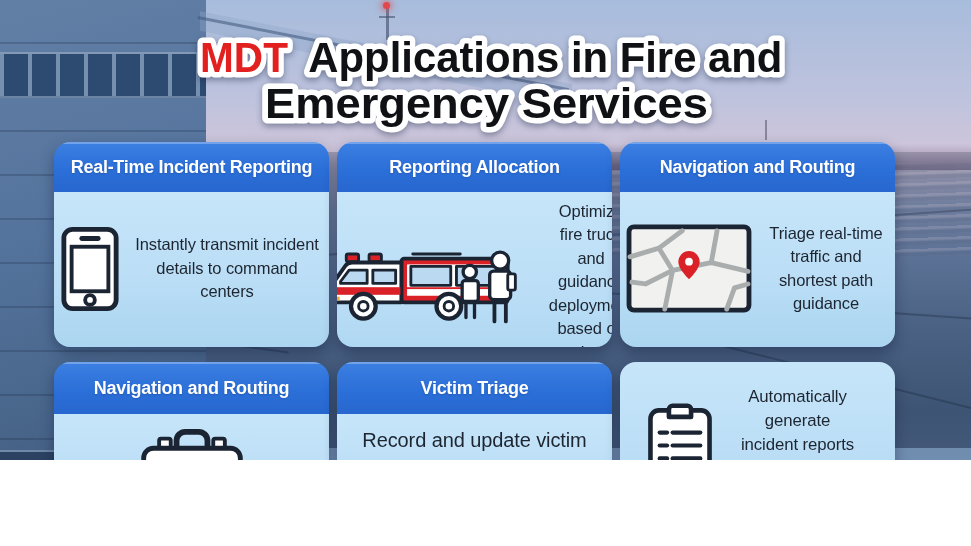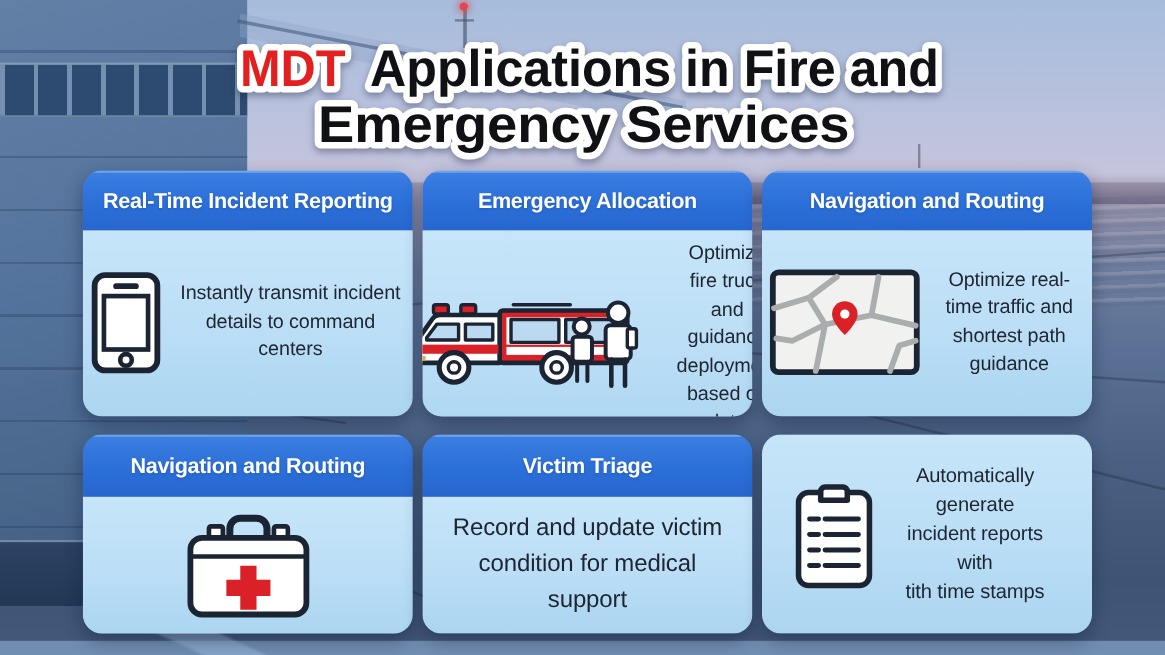--- a/index.html
+++ b/index.html
@@ -1,17 +1,17 @@
 <!DOCTYPE html>
 <html><head>
 <meta charset="utf-8">
 <style>
   html,body{margin:0;padding:0;}
   body{font-family:"Liberation Sans","DejaVu Sans",sans-serif;}
-  .stage{position:relative;width:971px;height:546px;overflow:hidden;background:#8ea3c4;}
+  .stage{position:relative;width:971px;height:460px;overflow:hidden;background:#8ea3c4;}
 
   
   .bg{position:absolute;inset:0;pointer-events:none;}
   .bg-sky{position:absolute;inset:0;
     background:linear-gradient(180deg,#a7bcdc 0%,#bfc3dd 22%,#d9c6d8 40%,#e8cbd2 52%,#e3c2c9 62%,#d5b4c0 72%);}
   .bg-ground{position:absolute;left:0;right:0;top:152px;bottom:0;
     background:linear-gradient(180deg,#a59fb4 0%,#8a8ca6 7%,#6e7d9d 18%,#5a7094 36%,#4a6183 58%,#3e5474 84%,#44597b 100%);}
   .bg-streaks{position:absolute;left:540px;right:0;top:163px;height:95px;opacity:.8;
     background:repeating-linear-gradient(178deg,rgba(232,213,222,.22) 0 2px,rgba(60,75,105,.12) 4px 7px,transparent 7px 11px);}
   .bg-skyline{position:absolute;left:545px;right:0;top:144px;height:26px;
@@ -47,21 +47,21 @@
     background:rgba(168,197,226,.45);transform:rotate(25deg);filter:blur(1px);}
   .bg-bottom-strip{position:absolute;left:0;right:0;bottom:0;height:12px;background:rgba(150,186,221,.55);}
 
   
   .title-svg{position:absolute;left:0;top:0;width:971px;height:135px;
     filter:drop-shadow(0 3px 3px rgba(25,35,65,.4));}
   .title-svg text{font-family:"Liberation Sans","DejaVu Sans",sans-serif;font-weight:bold;font-size:43px;
     stroke:#ffffff;stroke-width:11px;stroke-linejoin:round;paint-order:stroke;}
 
   
-  .cards{position:absolute;left:69px;top:142px;display:grid;
+  .cards{position:absolute;left:54px;top:142px;display:grid;
     grid-template-columns:repeat(3,275px);grid-template-rows:205px 166px;gap:15px 8px;border-radius:28px;}
   .card{display:flex;flex-direction:column;border-radius:16px;overflow:hidden;
     box-shadow:0 6px 14px rgba(12,24,54,.38);}
   .card-header{flex:0 0 50px;display:flex;align-items:center;justify-content:center;
     background:linear-gradient(180deg,#3c80e3 0%,#2b6fd8 55%,#2767cf 100%);
     box-shadow:inset 0 2px 0 rgba(255,255,255,.28);}
   .cards .card:nth-child(n+4) .card-header{flex-basis:52px;}
   .card-header span{color:#ffffff;font-weight:bold;font-size:18px;letter-spacing:-.3px;
     text-shadow:0 1px 2px rgba(20,40,90,.25);white-space:nowrap;}
   .card-body{flex:1;display:flex;flex-direction:row;align-items:center;justify-content:center;
@@ -128,21 +128,21 @@
             <circle cx="31" cy="77" r="5" fill="#fff" stroke="#1b2433" stroke-width="4"></circle>
           </svg>
         </span>
         <p>Instantly transmit incident
 details to command centers</p>
       </div>
     </section>
 
     <section class="card">
       <div class="card-header">
-        <span>Emergency Allocation</span>
+        <span>Reporting Allocation</span>
       </div>
       <div class="card-body">
         <span class="icon">
           <svg width="222" height="95" viewBox="0 0 230 100">
             <g stroke="#1b2433" stroke-linejoin="round" stroke-linecap="round">
               <line x1="100" y1="21" x2="150" y2="21" stroke-width="3"></line>
               <rect x="30" y="21" width="13" height="8" rx="2" fill="#da2128" stroke-width="3"></rect>
               <rect x="54" y="21" width="13" height="8" rx="2" fill="#da2128" stroke-width="3"></rect>
               <rect x="88" y="26" width="112" height="46" rx="3" fill="#da2128" stroke-width="4"></rect>
               <rect x="94" y="32" width="100" height="24" fill="#ffffff" stroke="none"></rect>
@@ -186,21 +186,21 @@
               <path d="M34 25 L48 48 L40 88"></path>
               <path d="M48 48 L88 40 L126 49"></path>
               <path d="M88 40 L94 7"></path>
               <path d="M48 48 L20 62 L6 60"></path>
               <path d="M104 88 L112 66 L126 62"></path>
             </g>
             <path d="M65 28 a11 11 0 0 1 11 11 c0 8 -11 18 -11 18 s-11 -10 -11 -18 a11 11 0 0 1 11 -11 Z" fill="#da2128"></path>
             <circle cx="65" cy="39" r="4" fill="#ffffff"></circle>
           </svg>
         </span>
-        <p>Optimize real-time traffic and
+        <p>Triage real-time traffic and
 shortest path guidance</p>
       </div>
     </section>
 
     <section class="card">
       <div class="card-header">
         <span>Navigation and Routing</span>
       </div>
       <div class="card-body">
         <span class="icon">

